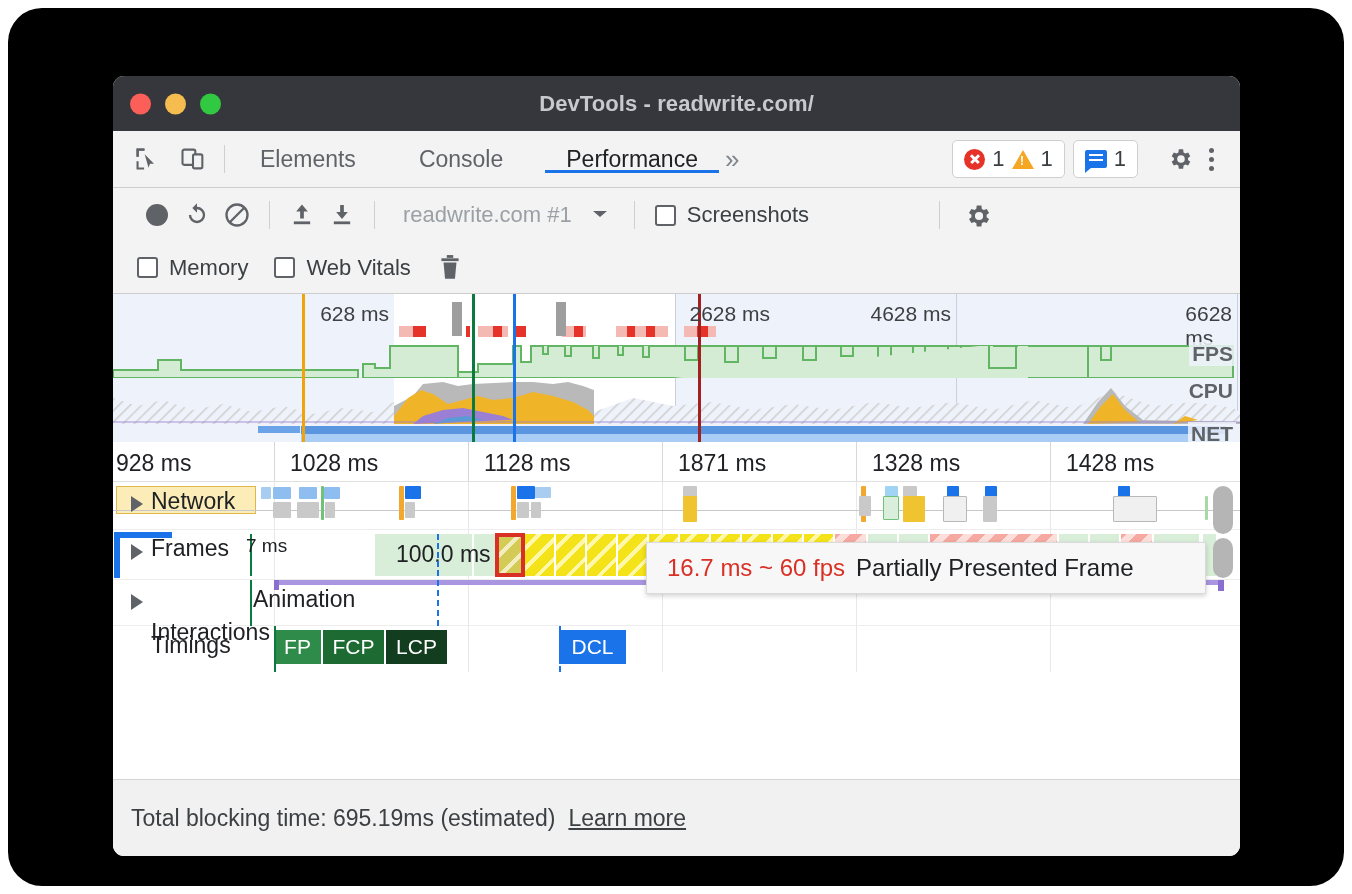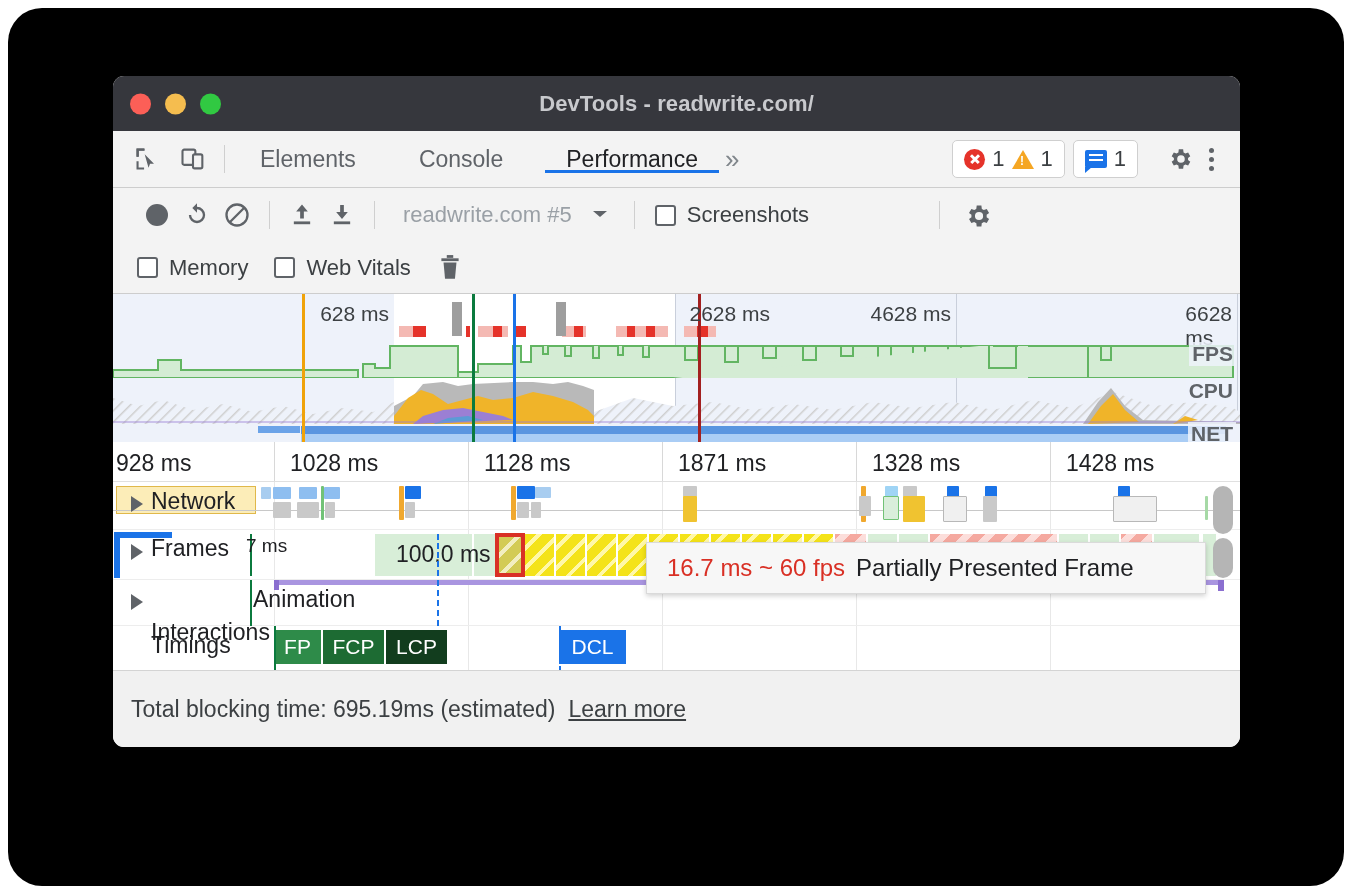--- a/index.html
+++ b/index.html
@@ -12,21 +12,21 @@
   #stage { position: relative; width: 1352px; height: 894px; background:#fff; }
 
   
   #blackframe {
     position: absolute; left: 8px; top: 8px; width: 1336px; height: 878px;
     background: #000; border-radius: 34px;
   }
 
   
   #window {
-    position: absolute; left: 113px; top: 76px; width: 1127px; height: 671px;
+    position: absolute; left: 113px; top: 76px; width: 1127px; height: 780px;
     border-radius: 11px; overflow: hidden; background: #fff;
     box-shadow: 0 2px 10px rgba(0,0,0,.5);
   }
 
   
   #titlebar {
     height: 55px; background: #36373d; position: relative;
     display: flex; align-items: center; justify-content: center;
   }
   #traffic { position: absolute; left: 17px; top: 50%; transform: translateY(-50%); display: flex; gap: 14px; }
@@ -256,21 +256,21 @@
           <rect x="5" y="17.5" width="14" height="2.4" fill="#5f6368"></rect>
         </svg>
       </div>
       <div class="pb-ico">
         <svg width="28" height="28" viewBox="0 0 24 24">
           <path d="M12 15.5l-5-6h3.4v-6h3.2v6H17l-5 6z" fill="#5f6368"></path>
           <rect x="5" y="17.5" width="14" height="2.4" fill="#5f6368"></rect>
         </svg>
       </div>
       <div class="pbsep"></div>
-      <div id="sessname">readwrite.com #5</div>
+      <div id="sessname">readwrite.com #1</div>
       <div id="sessarrow">
         <svg width="20" height="14" viewBox="0 0 20 14">
             <path d="M3 4l7 6 7-6z" fill="#5f6368"></path>
           </svg>
       </div>
       <div class="pbsep" style="margin-left:24px;"></div>
       <div class="cbwrap" style="margin-left:8px;">
         <span class="cbox"></span>
         <span class="cblabel">Screenshots</span>
       </div>

